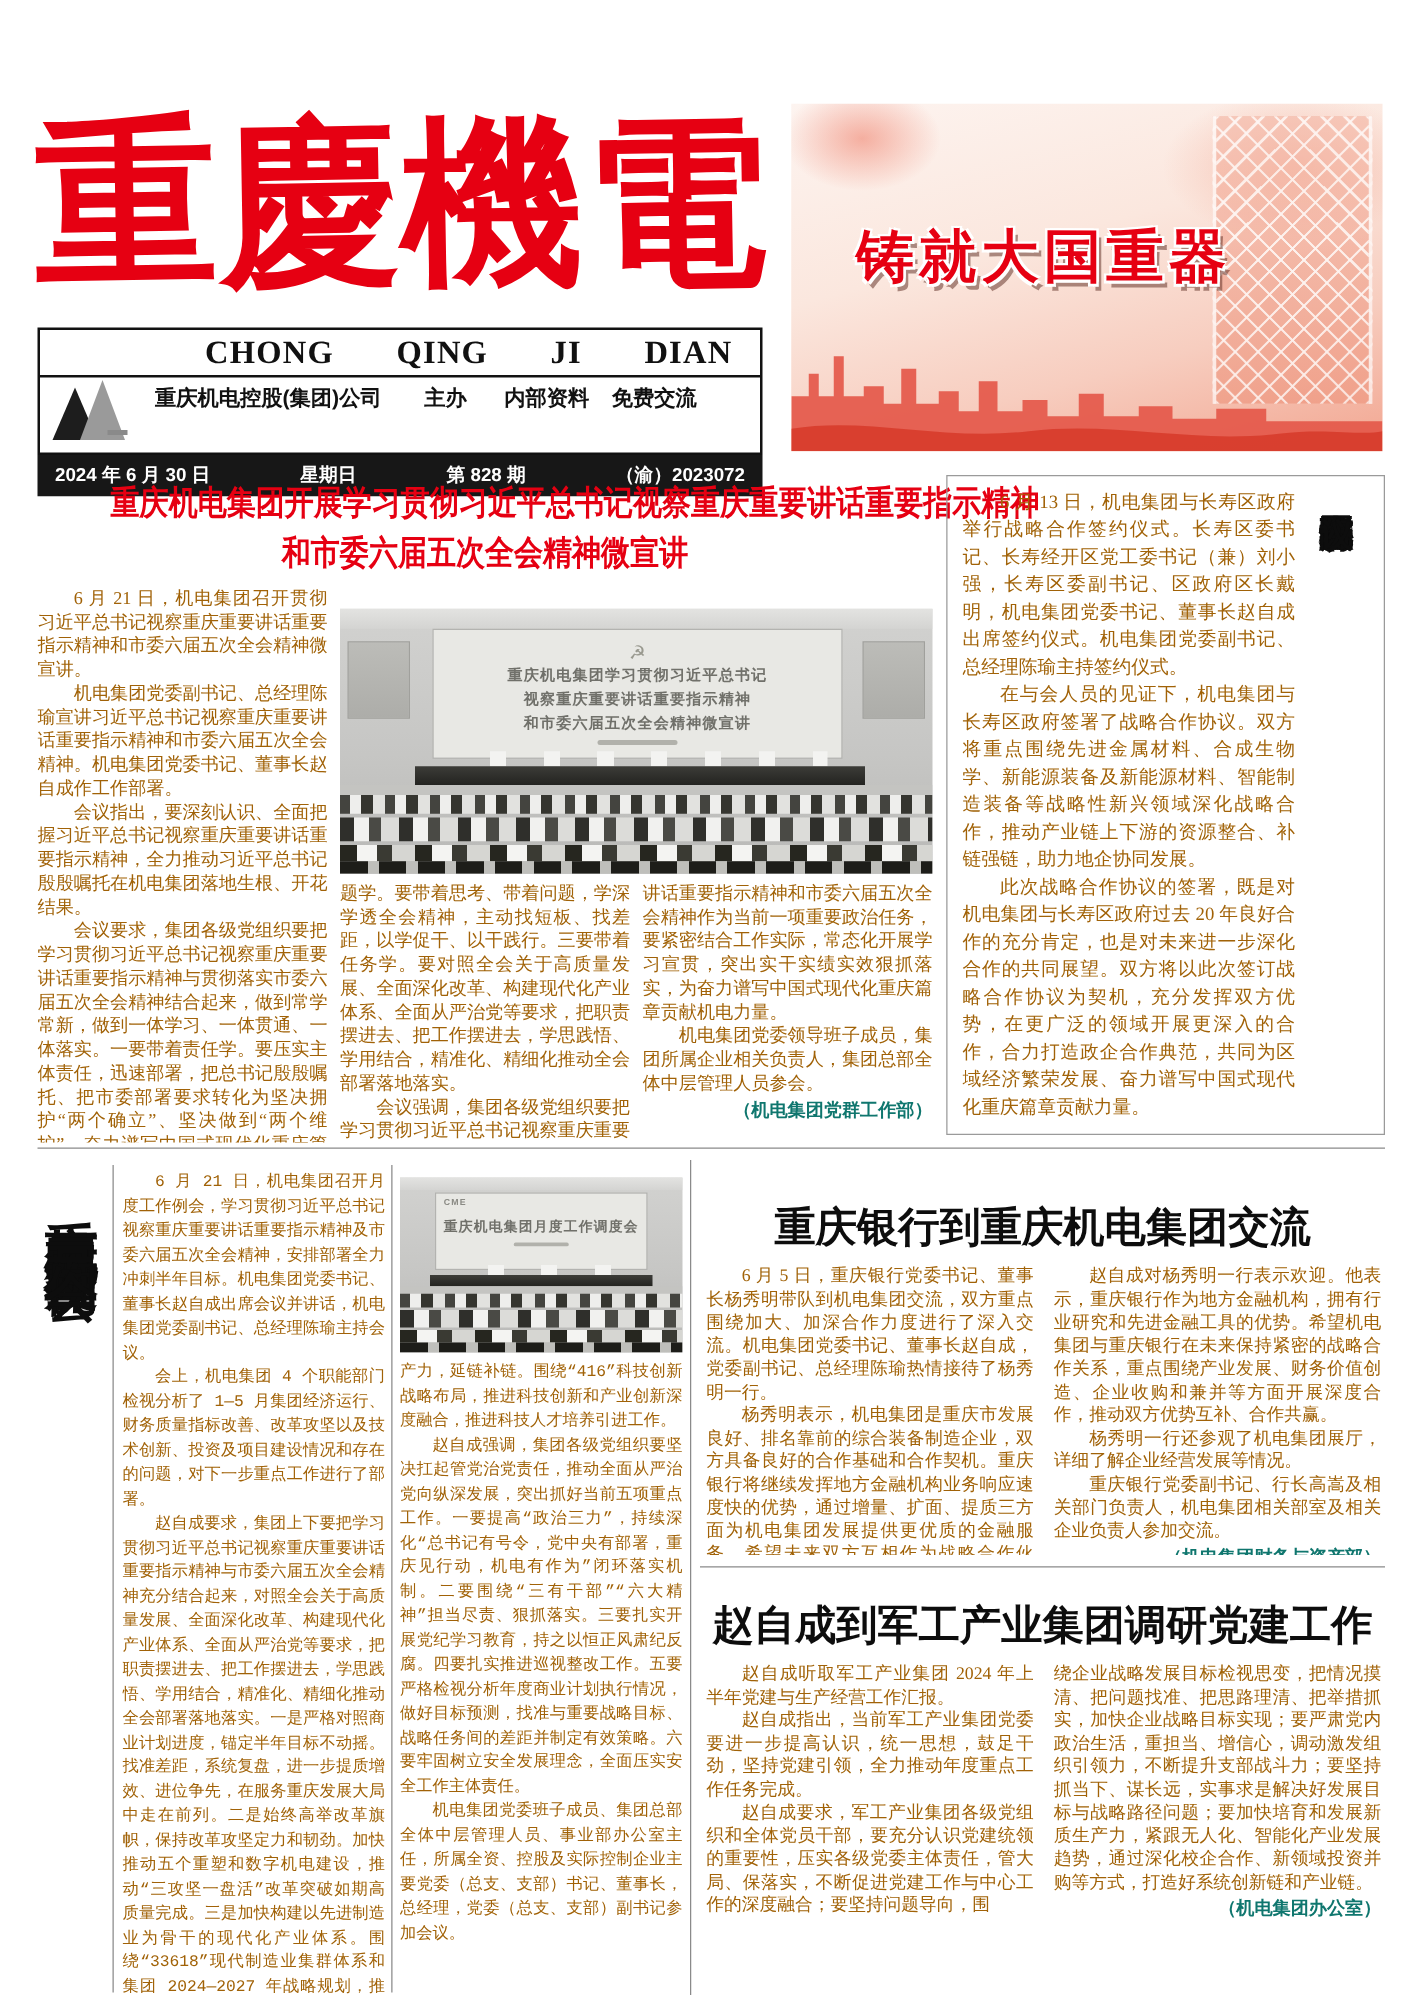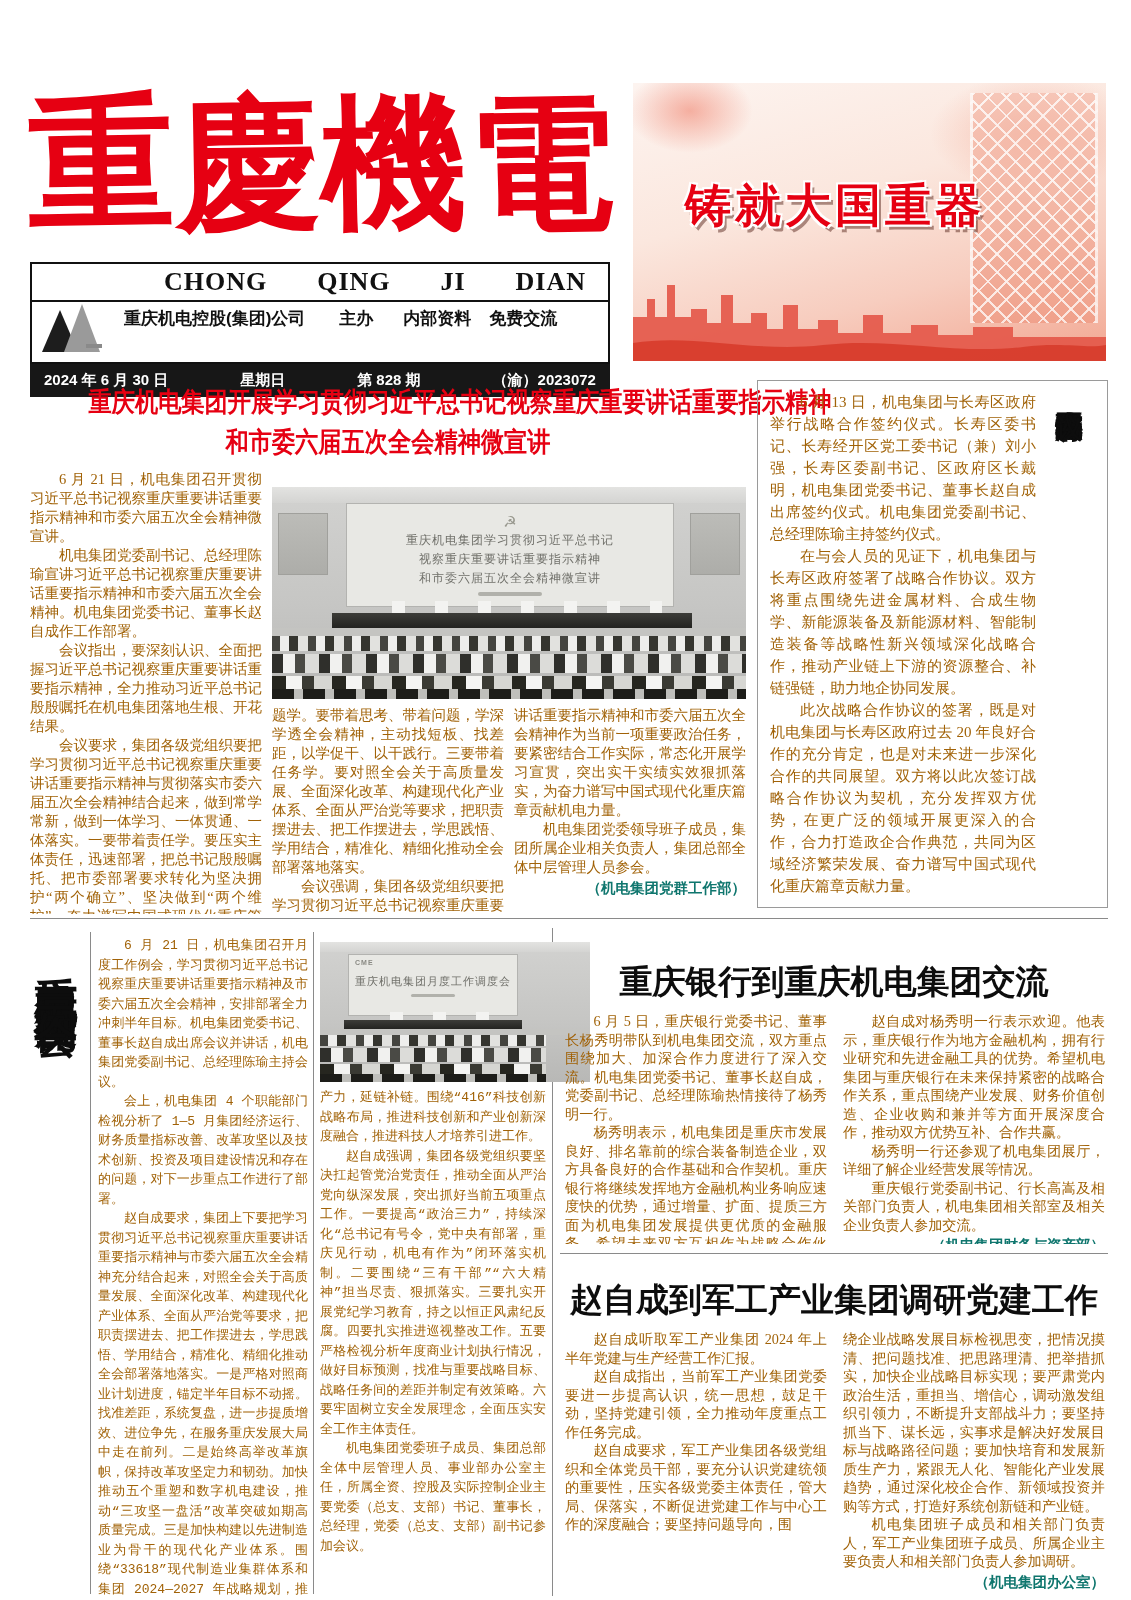--- a/index.html
+++ b/index.html
@@ -63,21 +63,21 @@
   .a45 p { font-size:14.2px; line-height:18.5px; }
 
   .col { overflow:hidden; }
 
   
   .photo { background:linear-gradient(#d2d2d0 0%,#c6c6c4 55%,#b8b8b6 100%); overflow:hidden; }
   .ceiling { position:absolute; left:0; top:0; width:100%; height:16px; background:linear-gradient(#e3e3e1,#d4d4d2); }
   .screen { position:absolute; background:linear-gradient(115deg,#ececе8,#deded9); background:linear-gradient(115deg,#ececе8,#dededa); border:1px solid #b3b3b0; }
   .screen-inner { width:100%; height:100%; display:flex; flex-direction:column; align-items:center; justify-content:center; gap:2px; background:linear-gradient(115deg,#ededе9,#dfdfda); background-color:#e8e8e4; }
   .emblem { color:#99998f; font-size:15px; line-height:1; font-family:"DejaVu Sans",sans-serif; }
-  .scr-line { font-family:"Liberation Sans",sans-serif; font-weight:normal; color:#70706a; font-size:12px; letter-spacing:1px; white-space:nowrap; }
+  .scr-line { font-family:"Liberation Sans",sans-serif; font-weight:bold; color:#70706a; font-size:12px; letter-spacing:1px; white-space:nowrap; }
   .scr-date { width:64px; height:4px; background:#b1b1ab; border-radius:2px; margin-top:3px; }
   .side-screen { position:absolute; width:50px; height:62px; background:linear-gradient(#bcbcb8,#adada9); border:1px solid #a0a09c; }
   .figures { position:absolute; height:12px; background:repeating-linear-gradient(90deg, transparent 0 30px, #f3f3f1 30px 43px); }
   .head-table { position:absolute; background:linear-gradient(#3c3c38,#232320); }
   .floor { position:absolute; background:#c4c4c1; }
   .cr1 { background:repeating-linear-gradient(90deg,#44443f 0 8px,#eeeeec 8px 17px,#35352f 17px 26px,#e2e2df 26px 36px); }
   .cr2 { background:repeating-linear-gradient(90deg,#2f2f2b 0 11px,#f1f1ef 11px 23px,#4a4a45 23px 33px,#dcdcd9 33px 47px); }
   .cr3 { background:repeating-linear-gradient(90deg,#26261f 0 14px,#f4f4f2 14px 30px,#3a3a33 30px 42px,#d6d6d2 42px 60px); }
   .chairs { background:repeating-linear-gradient(90deg,#1d1d19 0 22px,#bfbfbb 22px 31px); }
   .scr-logo { position:absolute; left:6px; top:4px; font-family:"Liberation Sans",sans-serif; font-weight:bold; font-size:7px; color:#8a8a84; letter-spacing:1px; }
@@ -190,21 +190,21 @@
   <div class="abs rule-v" style="left:313px; top:932px; height:662px;"></div>
 
   <div class="abs a3-vhead">重庆机电集团召开月度工作例会</div>
 
   <div class="abs body-col col a3" style="left:98px; top:936px; width:210px; height:660px;">
     <p>6 月 21 日，机电集团召开月度工作例会，学习贯彻习近平总书记视察重庆重要讲话重要指示精神及市委六届五次全会精神，安排部署全力冲刺半年目标。机电集团党委书记、董事长赵自成出席会议并讲话，机电集团党委副书记、总经理陈瑜主持会议。</p>
     <p>会上，机电集团 4 个职能部门检视分析了 1—5 月集团经济运行、财务质量指标改善、改革攻坚以及技术创新、投资及项目建设情况和存在的问题，对下一步重点工作进行了部署。</p>
     <p>赵自成要求，集团上下要把学习贯彻习近平总书记视察重庆重要讲话重要指示精神与市委六届五次全会精神充分结合起来，对照全会关于高质量发展、全面深化改革、构建现代化产业体系、全面从严治党等要求，把职责摆进去、把工作摆进去，学思践悟、学用结合，精准化、精细化推动全会部署落地落实。一是严格对照商业计划进度，锚定半年目标不动摇。找准差距，系统复盘，进一步提质增效、进位争先，在服务重庆发展大局中走在前列。二是始终高举改革旗帜，保持改革攻坚定力和韧劲。加快推动五个重塑和数字机电建设，推动“三攻坚一盘活”改革突破如期高质量完成。三是加快构建以先进制造业为骨干的现代化产业体系。围绕“33618”现代制造业集群体系和集团 2024—2027 年战略规划，推进传统产业转型升级，主动谋划布局战略新兴产业、未来产业，大力发展新质生</p>
   </div>
 
-  <div class="abs photo" style="left:320px; top:942px; width:270px; height:140px;">
+  <div class="abs photo" style="left:320px; top:942px; width:226px; height:140px;">
     <div class="ceiling" style="height:10px;"></div>
     <div class="screen" style="left:28px; top:12px; width:170px; height:62px;">
       <div class="screen-inner">
         <span class="scr-line" style="font-size:11px;">重庆机电集团月度工作调度会</span>
         <span class="scr-date" style="width:44px; height:3px;"></span>
       </div>
       <span class="scr-logo">CME</span>
     </div>
     <div class="figures" style="left:40px; top:70px; width:150px; height:8px;"></div>
     <div class="head-table" style="left:24px; top:78px; width:178px; height:9px;"></div>
@@ -237,17 +237,16 @@
   <div class="abs rule-h" style="left:560px; top:1253px; width:548px;"></div>
 
   <div class="abs br-headline" style="left:560px; top:1278px;">赵自成到军工产业集团调研党建工作</div>
   <div class="abs body-col col a45" style="left:565px; top:1330px; width:262px; height:262px;">
     <p>赵自成听取军工产业集团 2024 年上半年党建与生产经营工作汇报。</p>
     <p>赵自成指出，当前军工产业集团党委要进一步提高认识，统一思想，鼓足干劲，坚持党建引领，全力推动年度重点工作任务完成。</p>
     <p>赵自成要求，军工产业集团各级党组织和全体党员干部，要充分认识党建统领的重要性，压实各级党委主体责任，管大局、保落实，不断促进党建工作与中心工作的深度融合；要坚持问题导向，围</p>
   </div>
   <div class="abs body-col col a45" style="left:843px; top:1330px; width:262px; height:262px;">
     <p class="cont">绕企业战略发展目标检视思变，把情况摸清、把问题找准、把思路理清、把举措抓实，加快企业战略目标实现；要严肃党内政治生活，重担当、增信心，调动激发组织引领力，不断提升支部战斗力；要坚持抓当下、谋长远，实事求是解决好发展目标与战略路径问题；要加快培育和发展新质生产力，紧跟无人化、智能化产业发展趋势，通过深化校企合作、新领域投资并购等方式，打造好系统创新链和产业链。</p>
-    <p>机电集团班子成员和相关部门负责人，军工产业集团班子成员、所属企业主要负责人和相关部门负责人参加调研。</p>
     <div class="byline">（机电集团办公室）</div>
   </div>
 
 </div>
 
 </body></html>

